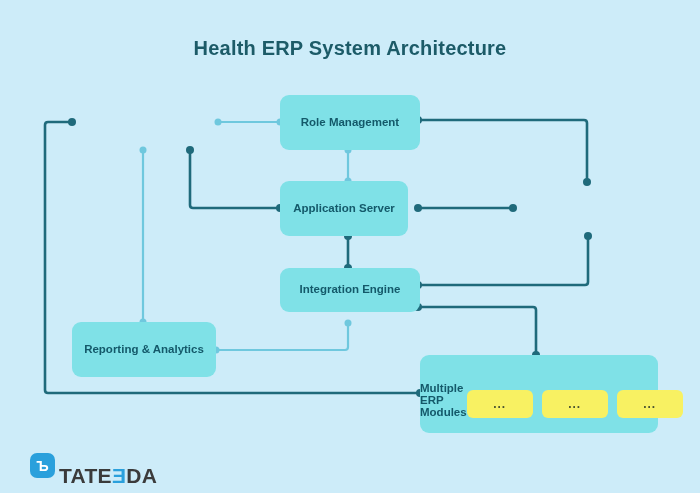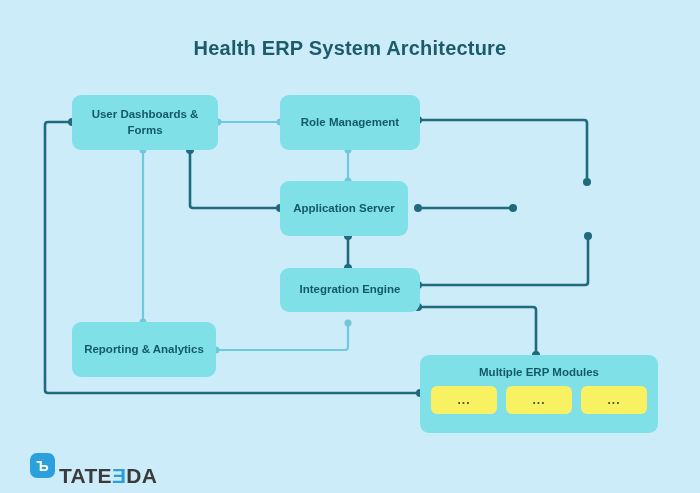--- a/index.html
+++ b/index.html
@@ -38,21 +38,21 @@
   }
   .node.ud{left:72px;top:95px;width:146px;height:55px;}
   .node.rm{left:280px;top:95px;width:140px;height:55px;align-items:center;}
   .node.as{left:280px;top:181px;width:128px;height:55px;}
   .node.dms{left:513px;top:182px;width:145px;height:54px;}
   .node.ie{left:280px;top:268px;width:140px;height:44px;}
   .node.ra{left:72px;top:322px;width:144px;height:55px;}
   .erp{
     position:absolute;z-index:2;left:420px;top:355px;width:238px;height:78px;
     background:var(--node-fill);border-radius:9px;box-sizing:border-box;
-    display:flex;flex-direction:column;align-items:center;padding-top:11px;
+    display:flex;flex-direction:row;align-items:center;padding-top:11px;
   }
   .erp-title{color:var(--node-text);font-size:11.5px;font-weight:bold;}
   .erp-row{display:flex;gap:9px;margin-top:8px;}
   .erp-chip{
     width:66px;height:28px;background:var(--module-fill);border-radius:6px;
     display:flex;align-items:center;justify-content:center;
     color:var(--module-text);font-size:12px;font-weight:bold;letter-spacing:1px;
   }
   .logo{
     position:absolute;left:30px;top:443px;z-index:2;
@@ -110,23 +110,20 @@
         <circle class="d-light" cx="280" cy="122" r="3.5"></circle>
       <circle class="d-light" cx="143" cy="150" r="3.5"></circle>
         <circle class="d-light" cx="143" cy="322" r="3.5"></circle>
       <circle class="d-light" cx="348" cy="150" r="3.5"></circle>
         <circle class="d-light" cx="348" cy="181" r="3.5"></circle>
       <circle class="d-light" cx="348" cy="323" r="3.5"></circle>
         <circle class="d-light" cx="216" cy="350" r="3.5"></circle>
     </g>
   </svg>
 
-  <div class="node ud">
-    <span>User Dashboards &amp; Forms</span>
-  </div>
   <div class="node rm">
     <span>Role Management</span>
   </div>
   <div class="node as">
     <span>Application Server</span>
   </div>
   <div class="node ie">
     <span>Integration Engine</span>
   </div>
   <div class="node ra">

